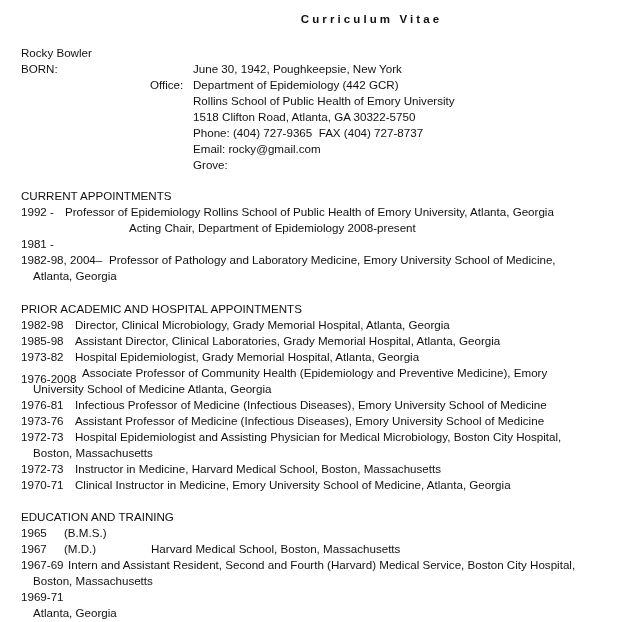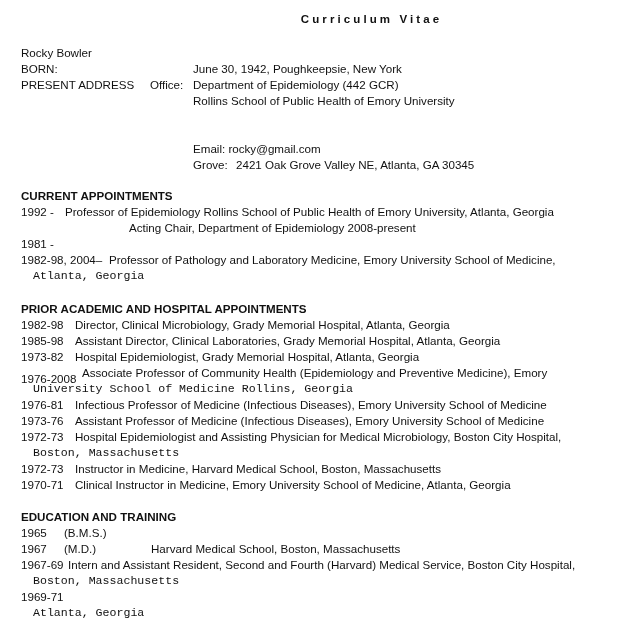--- a/index.html
+++ b/index.html
@@ -8,42 +8,42 @@
     font-family: "Liberation Sans", sans-serif;
     font-size: 11.6px; color: #111111;
   }
   .doc { position: absolute; left: 0; top: 0; width: 625px; height: 622px; }
   .title {
     position: absolute; top: 13px; left: 11px; width: 625px; text-align: center;
     font-weight: bold; font-size: 11.5px; letter-spacing: 3.1px; color: #111; padding-left: 48px;
   }
   .line { position: absolute; left: 21px; white-space: nowrap; line-height: 16px; height: 16px; }
   .abs { position: absolute; white-space: nowrap; line-height: 16px; height: 16px; }
-  .bold { font-weight: bold; }
-  .cont { left: 33px; font-family: Liberation Mono, monospace; }
+  .bold { font-weight: normal; }
+  .cont { left: 33px; }
 </style>
 </head>
 <body>
 
 <div class="doc">
 
   <div class="title">Curriculum Vitae</div>
 
   <div class="line" style="top:45px">Rocky Bowler</div>
 
   <div class="line" style="top:61px">BORN:</div>
   <div class="abs" style="top:61px; left:193px">June 30, 1942, Poughkeepsie, New York</div>
 
-  <div class="line" style="top:77px">PRESENT ADDRESS</div>
   <div class="abs" style="top:77px; left:150px">Office:</div>
   <div class="abs" style="top:77px; left:193px">Department of Epidemiology (442 GCR)</div>
   <div class="abs" style="top:93px; left:193px">Rollins School of Public Health of Emory University</div>
+  <div class="abs" style="top:109px; left:193px">1518 Clifton Road, Atlanta, GA 30322-5750</div>
+  <div class="abs" style="top:125px; left:193px; white-space:pre">Phone: (404) 727-9365  FAX (404) 727-8737</div>
   <div class="abs" style="top:141px; left:193px">Email: rocky@gmail.com</div>
   <div class="abs" style="top:157px; left:193px">Grove:</div>
-  <div class="abs" style="top:157px; left:236px">2421 Oak Grove Valley NE, Atlanta, GA 30345</div>
 
   <div class="line bold" style="top:188px">CURRENT APPOINTMENTS</div>
 
   <div class="line" style="top:204px">1992 -</div>
   <div class="abs" style="top:204px; left:65px">Professor of Epidemiology Rollins School of Public Health of Emory University, Atlanta, Georgia</div>
   <div class="abs" style="top:220px; left:129px">Acting Chair, Department of Epidemiology 2008-present</div>
 
   <div class="line" style="top:236px">1981 -</div>
 
   <div class="line" style="top:252px">1982-98, 2004–</div>
@@ -56,21 +56,21 @@
   <div class="abs" style="top:317px; left:75px">Director, Clinical Microbiology, Grady Memorial Hospital, Atlanta, Georgia</div>
 
   <div class="line" style="top:333px">1985-98</div>
   <div class="abs" style="top:333px; left:75px">Assistant Director, Clinical Laboratories, Grady Memorial Hospital, Atlanta, Georgia</div>
 
   <div class="line" style="top:349px">1973-82</div>
   <div class="abs" style="top:349px; left:75px">Hospital Epidemiologist, Grady Memorial Hospital, Atlanta, Georgia</div>
 
   <div class="line" style="top:371px">1976-2008</div>
   <div class="abs" style="top:365px; left:82px">Associate Professor of Community Health (Epidemiology and Preventive Medicine), Emory</div>
-  <div class="line cont" style="top:381px">University School of Medicine Rollins, Georgia</div>
+  <div class="line cont" style="top:381px">University School of Medicine Atlanta, Georgia</div>
 
   <div class="line" style="top:397px">1976-81</div>
   <div class="abs" style="top:397px; left:75px">Infectious Professor of Medicine (Infectious Diseases), Emory University School of Medicine</div>
 
   <div class="line" style="top:413px">1973-76</div>
   <div class="abs" style="top:413px; left:75px">Assistant Professor of Medicine (Infectious Diseases), Emory University School of Medicine</div>
 
   <div class="line" style="top:429px">1972-73</div>
   <div class="abs" style="top:429px; left:75px">Hospital Epidemiologist and Assisting Physician for Medical Microbiology, Boston City Hospital,</div>
   <div class="line cont" style="top:445px">Boston, Massachusetts</div>

